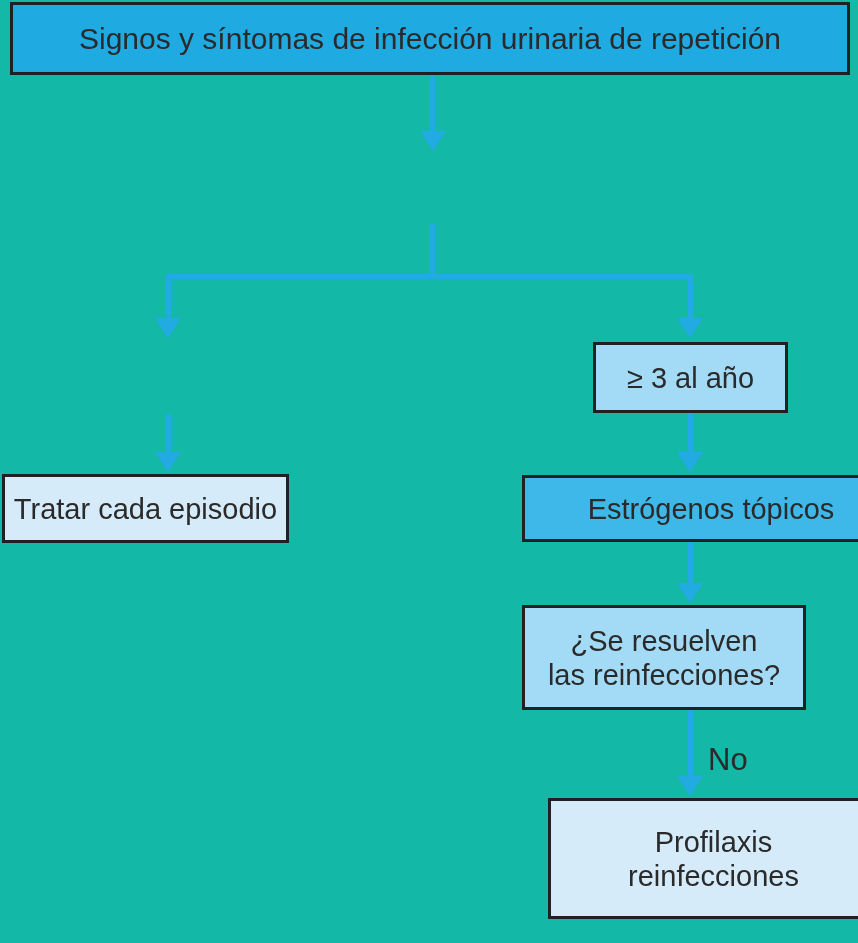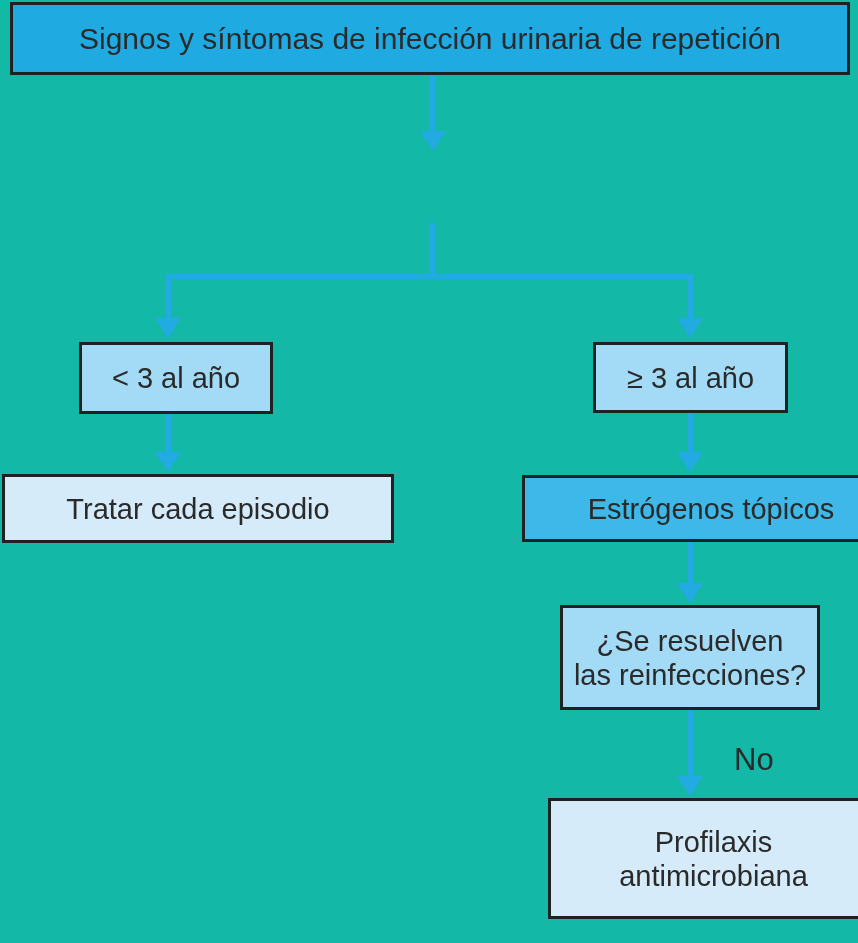--- a/index.html
+++ b/index.html
@@ -44,31 +44,30 @@
     position:absolute;width:0;height:0;
     border-left:13px solid transparent;
     border-right:13px solid transparent;
     border-top:20px solid var(--arrow);
   }
   .edge-label{
     position:absolute;
     font-size:31px;
     line-height:31px;
     color:var(--text);
-    margin-left:26px;
   }
 
   
   #node-start{left:10px;top:2px;width:840px;height:73px;font-size:30px;}
   #node-count{left:228px;top:155px;width:426px;height:68px;}
   #node-lt3{left:79px;top:342px;width:194px;height:72px;}
   #node-ge3{left:593px;top:342px;width:195px;height:71px;}
-  #node-treat{left:2px;top:474px;width:392px;height:69px;}
+  #node-treat{left:2px;top:474px;width:287px;height:69px;}
   #node-estrogens{left:522px;top:475px;width:378px;height:67px;}
-  #node-resolve{left:522px;top:605px;width:260px;height:105px;margin-left:38px;}
+  #node-resolve{left:522px;top:605px;width:284px;height:105px;}
   #node-prophylaxis{left:548px;top:798px;width:331px;height:121px;}
 
   
   #e1-stem{left:430px;top:76px;height:56px;}
   #e1-head{left:420px;top:131px;}
   #c-stem{left:430px;top:223px;height:53px;}
   #c-hbar{left:166px;top:274px;width:527px;}
   #c-left-stem{left:166px;top:274px;height:46px;}
   #c-left-head{left:155px;top:318px;}
   #c-right-stem{left:688px;top:274px;height:46px;}
@@ -86,23 +85,20 @@
 </head>
 <body>
 
 <div class="canvas">
 
   <div id="node-start" class="node fill-dark">
     <span>Signos y síntomas de infección urinaria de repetición</span>
   </div>
 
 
-  <div id="node-lt3" class="node fill-light">
-    <span>&lt; 3 al año</span>
-  </div>
 
   <div id="node-ge3" class="node fill-light">
     <span>≥ 3 al año</span>
   </div>
 
   <div id="node-treat" class="node fill-pale">
     <span>Tratar cada episodio</span>
   </div>
 
   <div id="node-estrogens" class="node fill-mid">
@@ -112,21 +108,21 @@
   <div id="node-resolve" class="node fill-light">
     <span>
       <span class="line">¿Se resuelven</span>
       <span class="line">las reinfecciones?</span>
     </span>
   </div>
 
   <div id="node-prophylaxis" class="node fill-pale">
     <span>
       <span class="line">Profilaxis</span>
-      <span class="line">antimicrobiana</span>
+      <span class="line">reinfecciones</span>
     </span>
   </div>
 
   <div id="e1-stem" class="vstem"></div>
   <div id="e1-head" class="arrowhead"></div>
 
   <div id="c-stem" class="vstem"></div>
   <div id="c-hbar" class="hbar"></div>
   <div id="c-left-stem" class="vstem"></div>
   <div id="c-left-head" class="arrowhead"></div>

